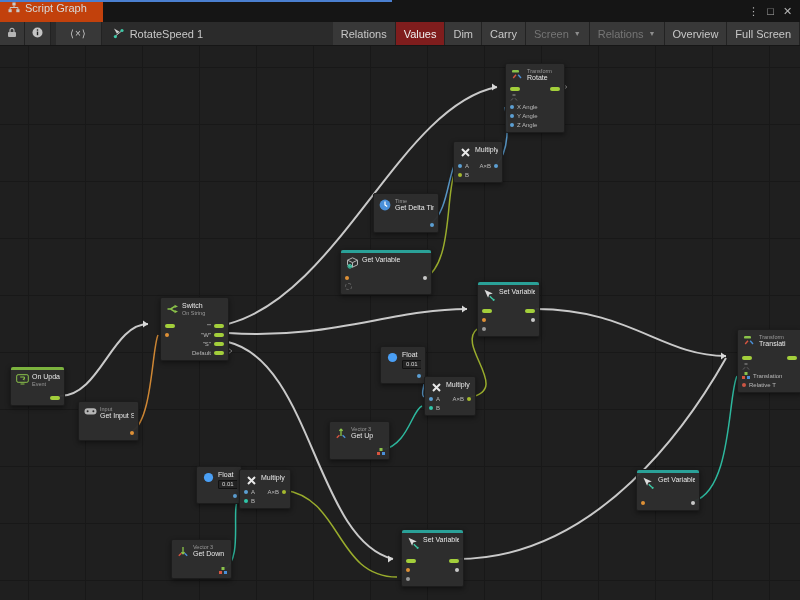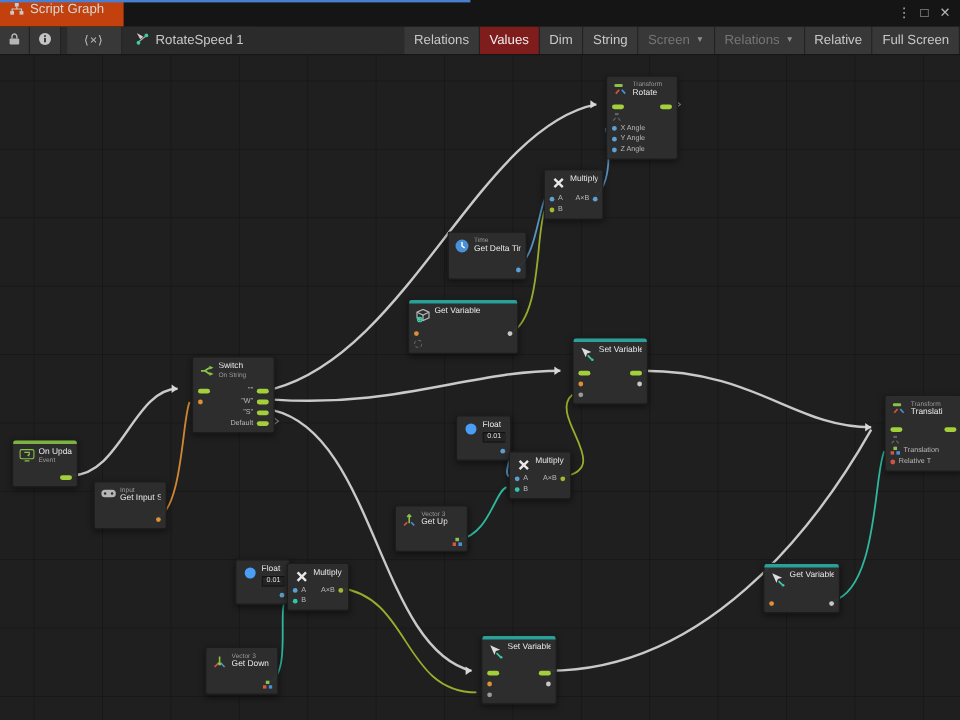--- a/index.html
+++ b/index.html
@@ -107,32 +107,32 @@
       <div class="tbtn">
         <span>Relations</span>
       </div>
       <div class="tbtn active">
         <span>Values</span>
       </div>
       <div class="tbtn">
         <span>Dim</span>
       </div>
       <div class="tbtn">
-        <span>String</span>
+        <span>Carry</span>
       </div>
       <div class="tbtn disabled">
         <span>Screen</span>
         <span class="caret">▼</span>
       </div>
       <div class="tbtn disabled">
         <span>Relations</span>
         <span class="caret">▼</span>
       </div>
       <div class="tbtn">
-        <span>Relative</span>
+        <span>Overview</span>
       </div>
       <div class="tbtn">
         <span>Full Screen</span>
       </div>
     </div>
 </div>
 
 <div class="canvas" id="canvas">
     <svg width="800" height="555" class="edges">
       <path d="M60,350 C100,350 112,278 148,278" stroke="#d8d8d8" stroke-width="2" fill="none" opacity="0.92"></path>

